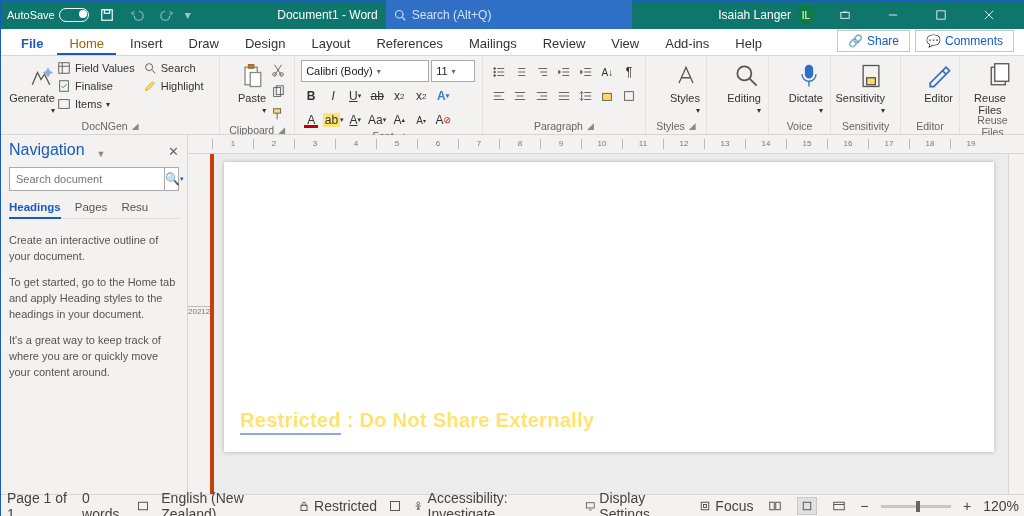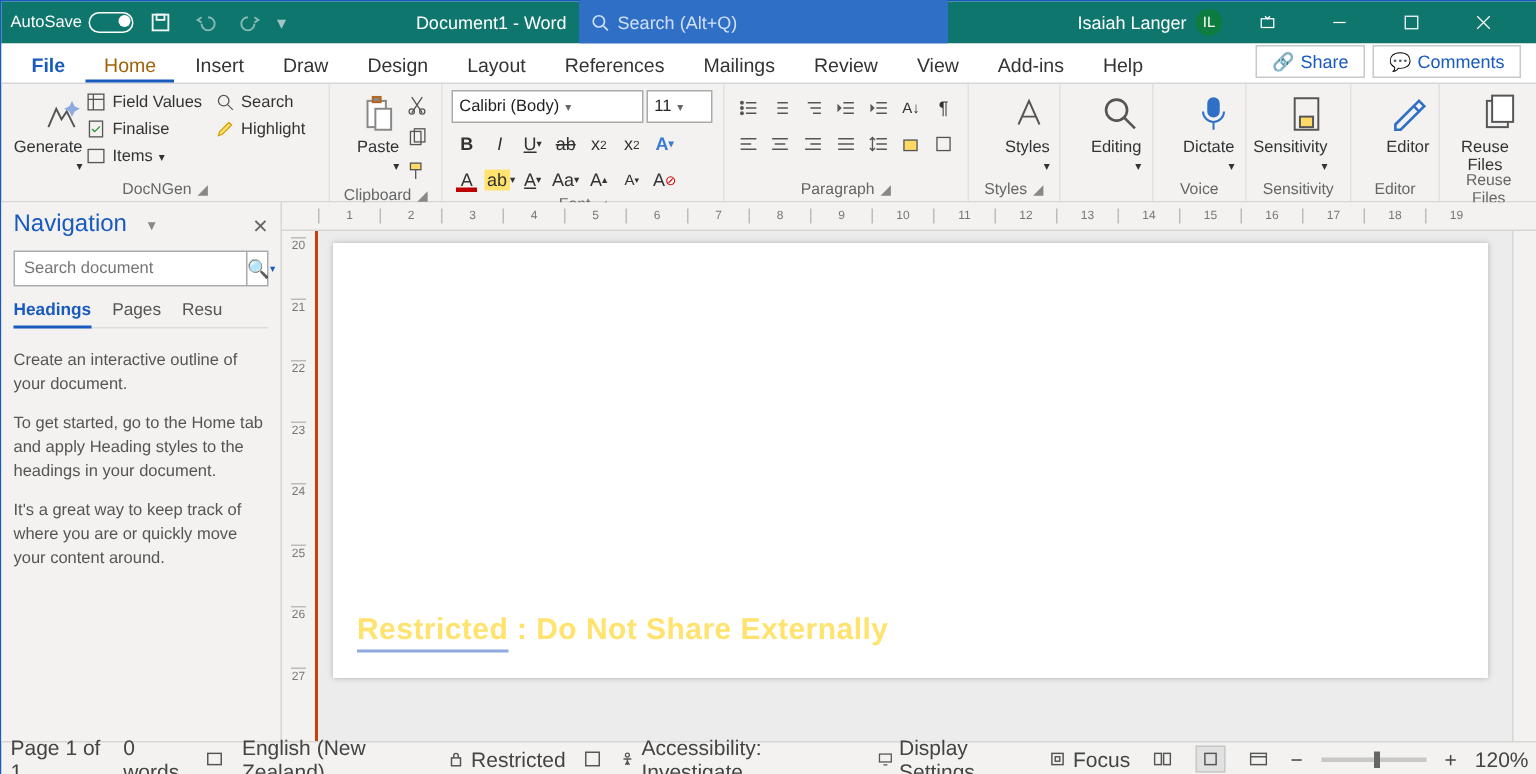--- a/index.html
+++ b/index.html
@@ -42,35 +42,35 @@
 .fontbox{display:flex;gap:2px;align-items:center}
 .combo{border:1px solid #aaa;background:#fff;height:20px;display:flex;align-items:center;padding:0 4px;font-size:11px;gap:4px}
 .combo .arr{font-size:8px;color:#666}
 .toolrow{display:flex;gap:2px;align-items:center;margin-top:2px}
 .tool{width:20px;height:20px;display:flex;align-items:center;justify-content:center;font-size:12px;color:#333;position:relative}
 .tool svg{width:14px;height:14px}
 .tool .ul{position:absolute;bottom:2px;left:3px;right:3px;height:3px}
 
 .bodyarea{flex:1;display:flex;min-height:0;background:#e6e6e6}
 .navpane{width:170px;background:#f3f2f1;border-right:1px solid #d6d6d6;display:flex;flex-direction:column;padding:6px 8px;font-size:12px;color:#333}
-.navhead{display:flex;align-items:center;font-size:16px;color:#185abd;gap:12px}
+.navhead{display:flex;align-items:flex-end;font-size:16px;color:#185abd;gap:12px}
 .navhead .x{margin-left:auto;color:#666;font-size:13px}
 .navsearch{margin-top:8px;display:flex;border:1px solid #aaa;background:#fff;height:22px}
 .navsearch input{flex:1;border:none;outline:none;font-size:11px;padding:0 6px;color:#888}
 .navsearch .sbtn{width:26px;border-left:1px solid #aaa;display:flex;align-items:center;justify-content:center;color:#185abd}
 .navtabs{display:flex;gap:14px;margin-top:10px;font-size:11.5px;color:#555;border-bottom:1px solid #ddd}
 .navtabs span{padding-bottom:4px}
 .navtabs .act{color:#185abd;border-bottom:2px solid #185abd;font-weight:700;margin-bottom:-1px}
 .navtext{margin-top:14px;font-size:11px;color:#555;line-height:1.45}
 .navtext p{margin:0 0 10px 0}
 .canvaswrap{flex:1;display:flex;flex-direction:column;min-width:0}
 .hruler{height:18px;background:#f3f2f1;border-bottom:1px solid #d6d6d6;display:flex;align-items:center;padding-left:24px;overflow:hidden}
 .hruler .seg{position:relative;width:40px;font-size:8px;color:#777;text-align:center;border-left:1px solid #bbb;height:10px}
 .docscroll{flex:1;display:flex;overflow:hidden;background:#ececec}
-.vruler{width:22px;background:#f3f2f1;border-right:2px solid #c2410c;display:flex;flex-direction:column;align-items:center;padding-top:4px;overflow:hidden}
+.vruler{width:22px;background:#f3f2f1;border-right:4px solid #c2410c;display:flex;flex-direction:row;align-items:center;padding-top:4px;overflow:hidden}
 .vruler .vs{height:40px;font-size:8px;color:#777;border-top:1px solid #bbb;width:10px;display:flex;justify-content:center}
 .page{background:#fff;margin:8px 0 0 10px;width:770px;height:290px;box-shadow:0 0 4px rgba(0,0,0,.25);position:relative}
 .footer-text{position:absolute;bottom:20px;left:16px;font-size:20px;font-weight:600;color:#ffe36e;letter-spacing:.3px}
 .footer-text .uline{border-bottom:2px solid #8faadc;padding-bottom:2px}
 .scrollbar{width:16px;background:#f3f2f1;border-left:1px solid #d6d6d6;margin-left:auto}
 
 .status{height:22px;background:#f3f2f1;border-top:1px solid #d6d6d6;display:flex;align-items:center;font-size:14px;color:#444;padding:0 6px;gap:12px}
 .status .seg2{display:flex;align-items:center;gap:4px}
 .status .spacer{flex:1}
 .status svg{width:12px;height:12px;stroke:#555;fill:none;stroke-width:1.3}

